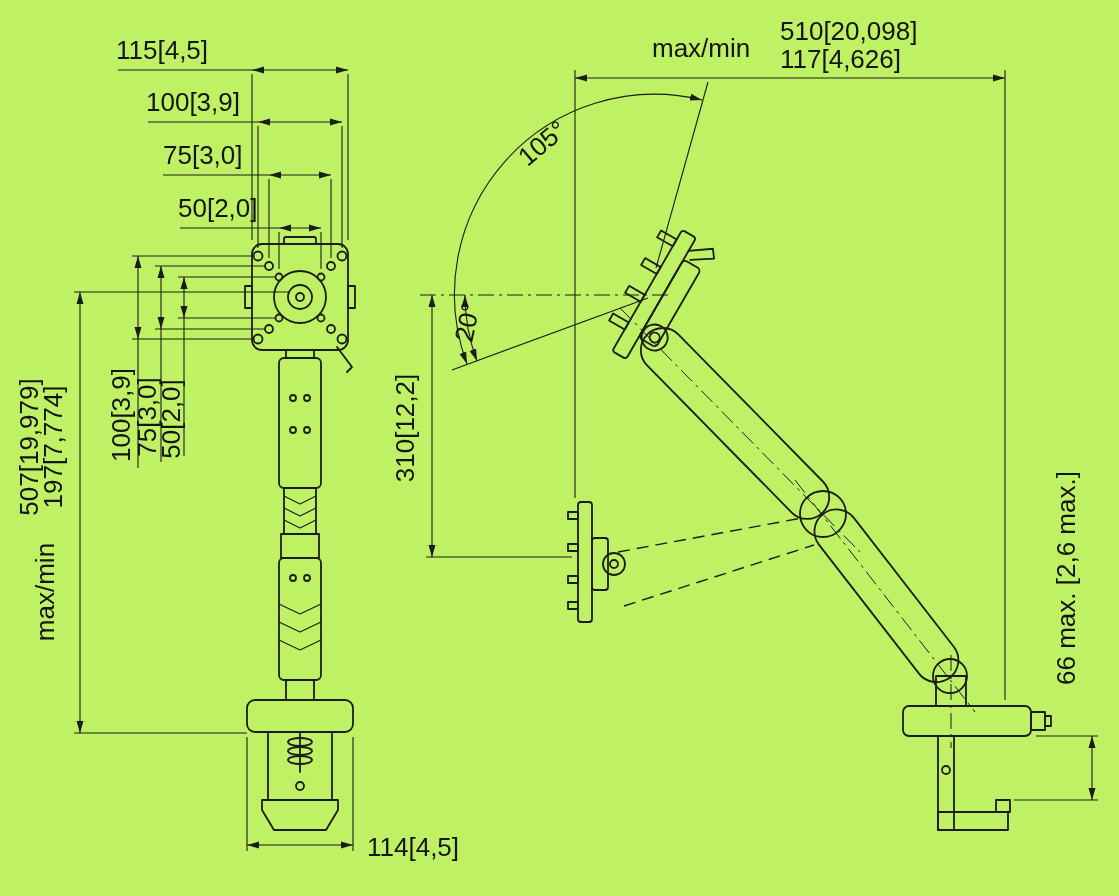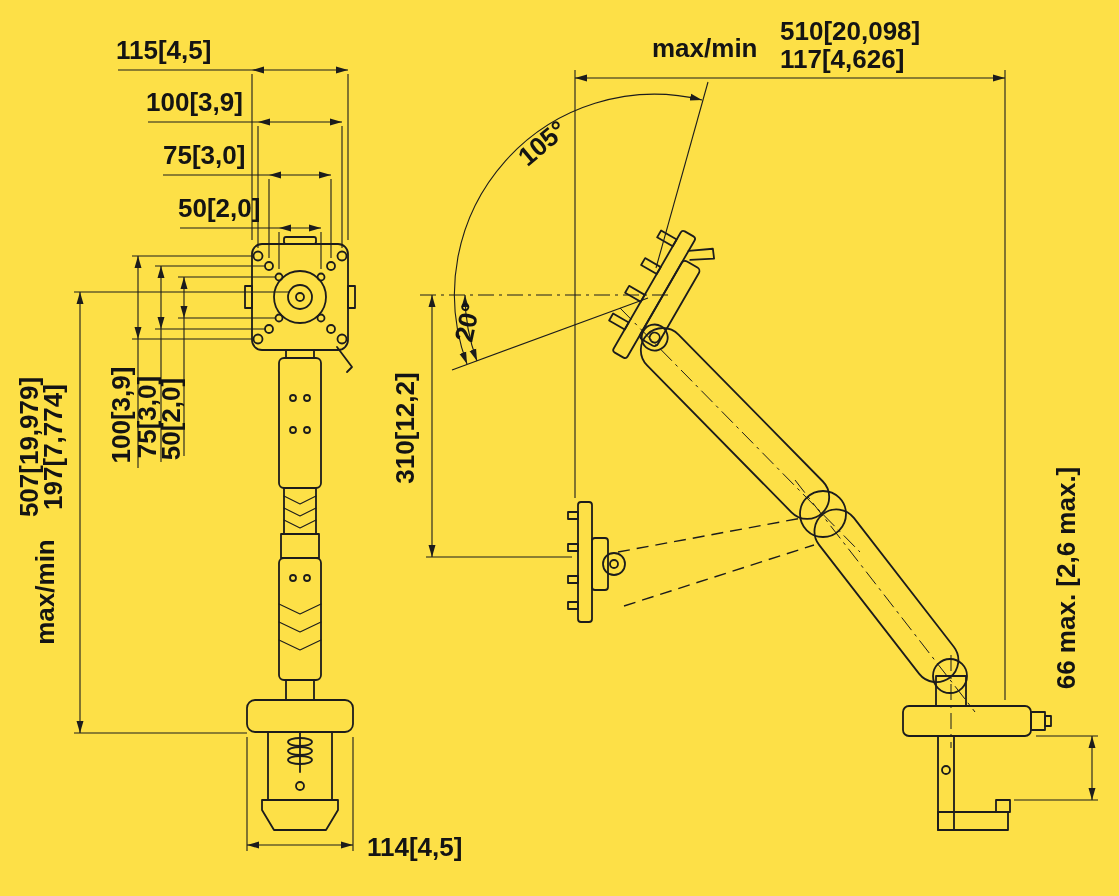--- a/index.html
+++ b/index.html
@@ -1,17 +1,17 @@
 <!DOCTYPE html>
 <html><head>
 <meta charset="utf-8">
 <style>
   html,body{margin:0;padding:0;background:#ffffff;}
-  .stage{position:relative;width:1119px;height:896px;background:#fde047;
-         font-family:"Liberation Sans",sans-serif;overflow:hidden;font-weight:bold;}
+  .stage{position:relative;width:1119px;height:896px;background:#bef264;
+         font-family:"Liberation Sans",sans-serif;overflow:hidden;}
   svg{position:absolute;left:0;top:0;}
   .part{stroke:#1c1c1c;stroke-width:1.8;fill:none;stroke-linejoin:round;stroke-linecap:round;}
   .thin{stroke-width:1.1;}
   .dim{stroke:#1c1c1c;stroke-width:1.1;fill:none;}
   .cl{stroke:#1c1c1c;stroke-width:1;stroke-dasharray:16 5 3 5;fill:none;}
   .dash{stroke:#1c1c1c;stroke-width:1.4;stroke-dasharray:12 7;fill:none;}
   text{font-family:"Liberation Sans",sans-serif;font-size:26px;fill:#141414;stroke:none;}
 </style>
 </head>
 <body>

